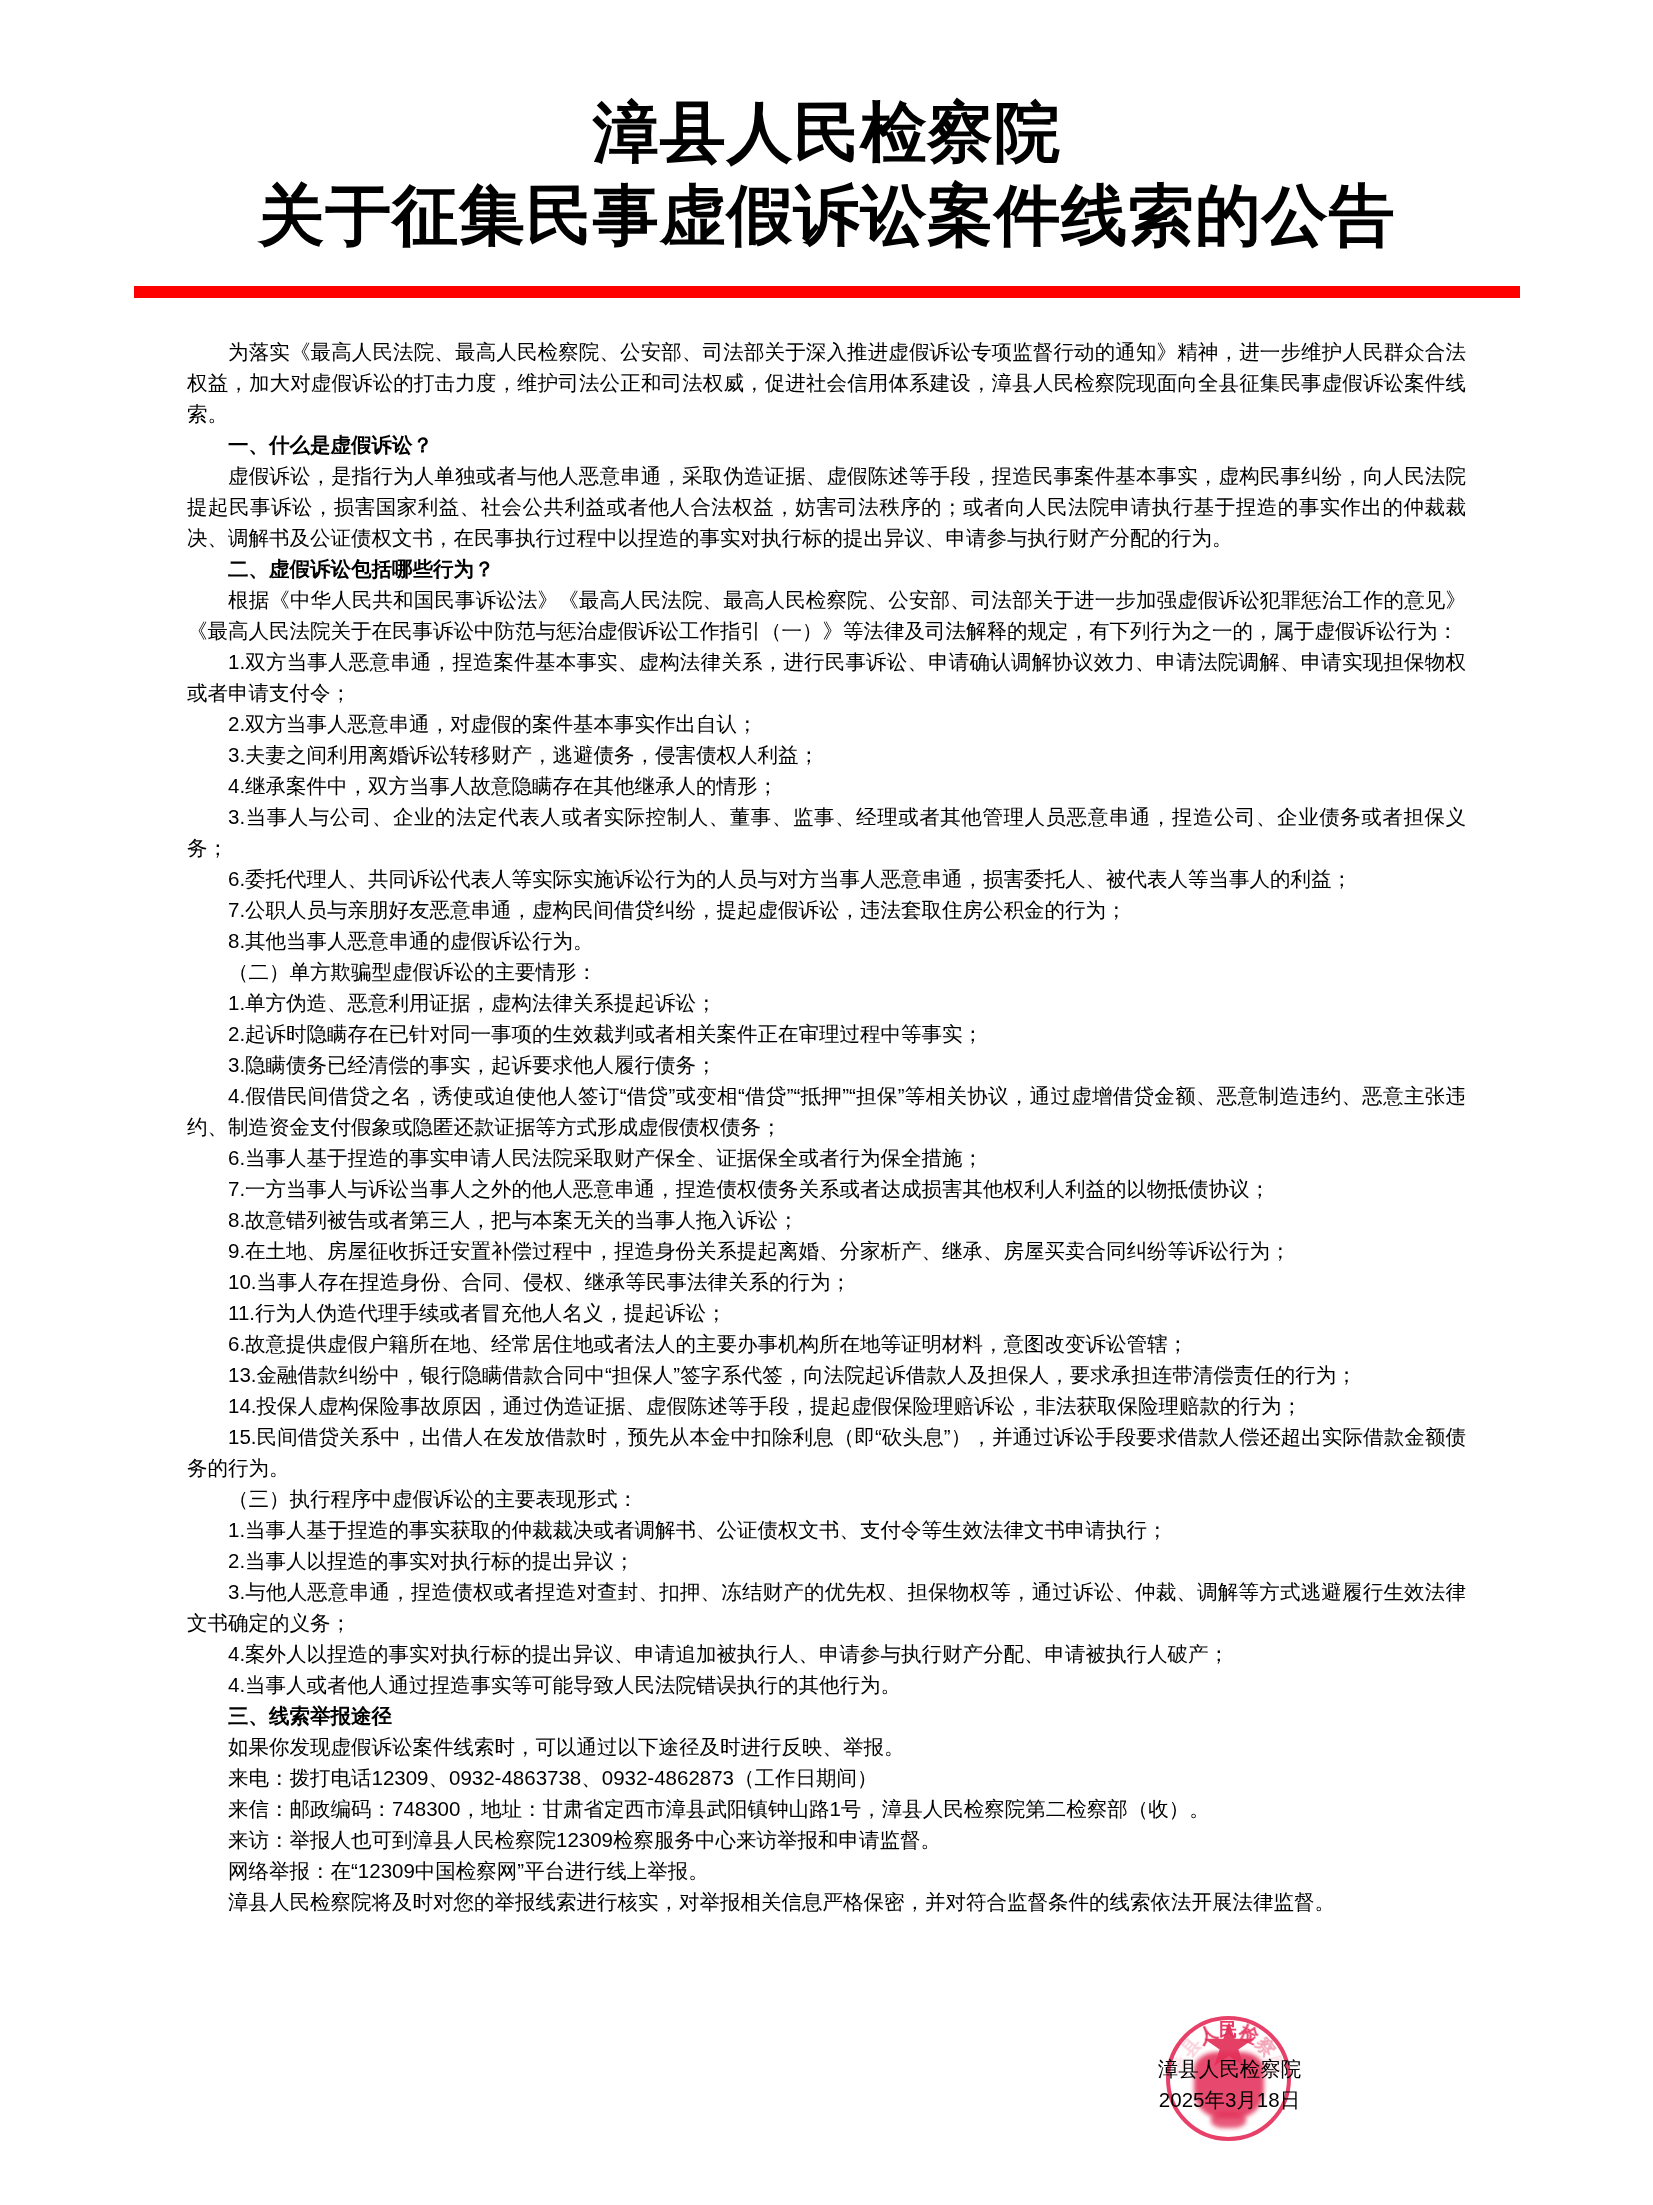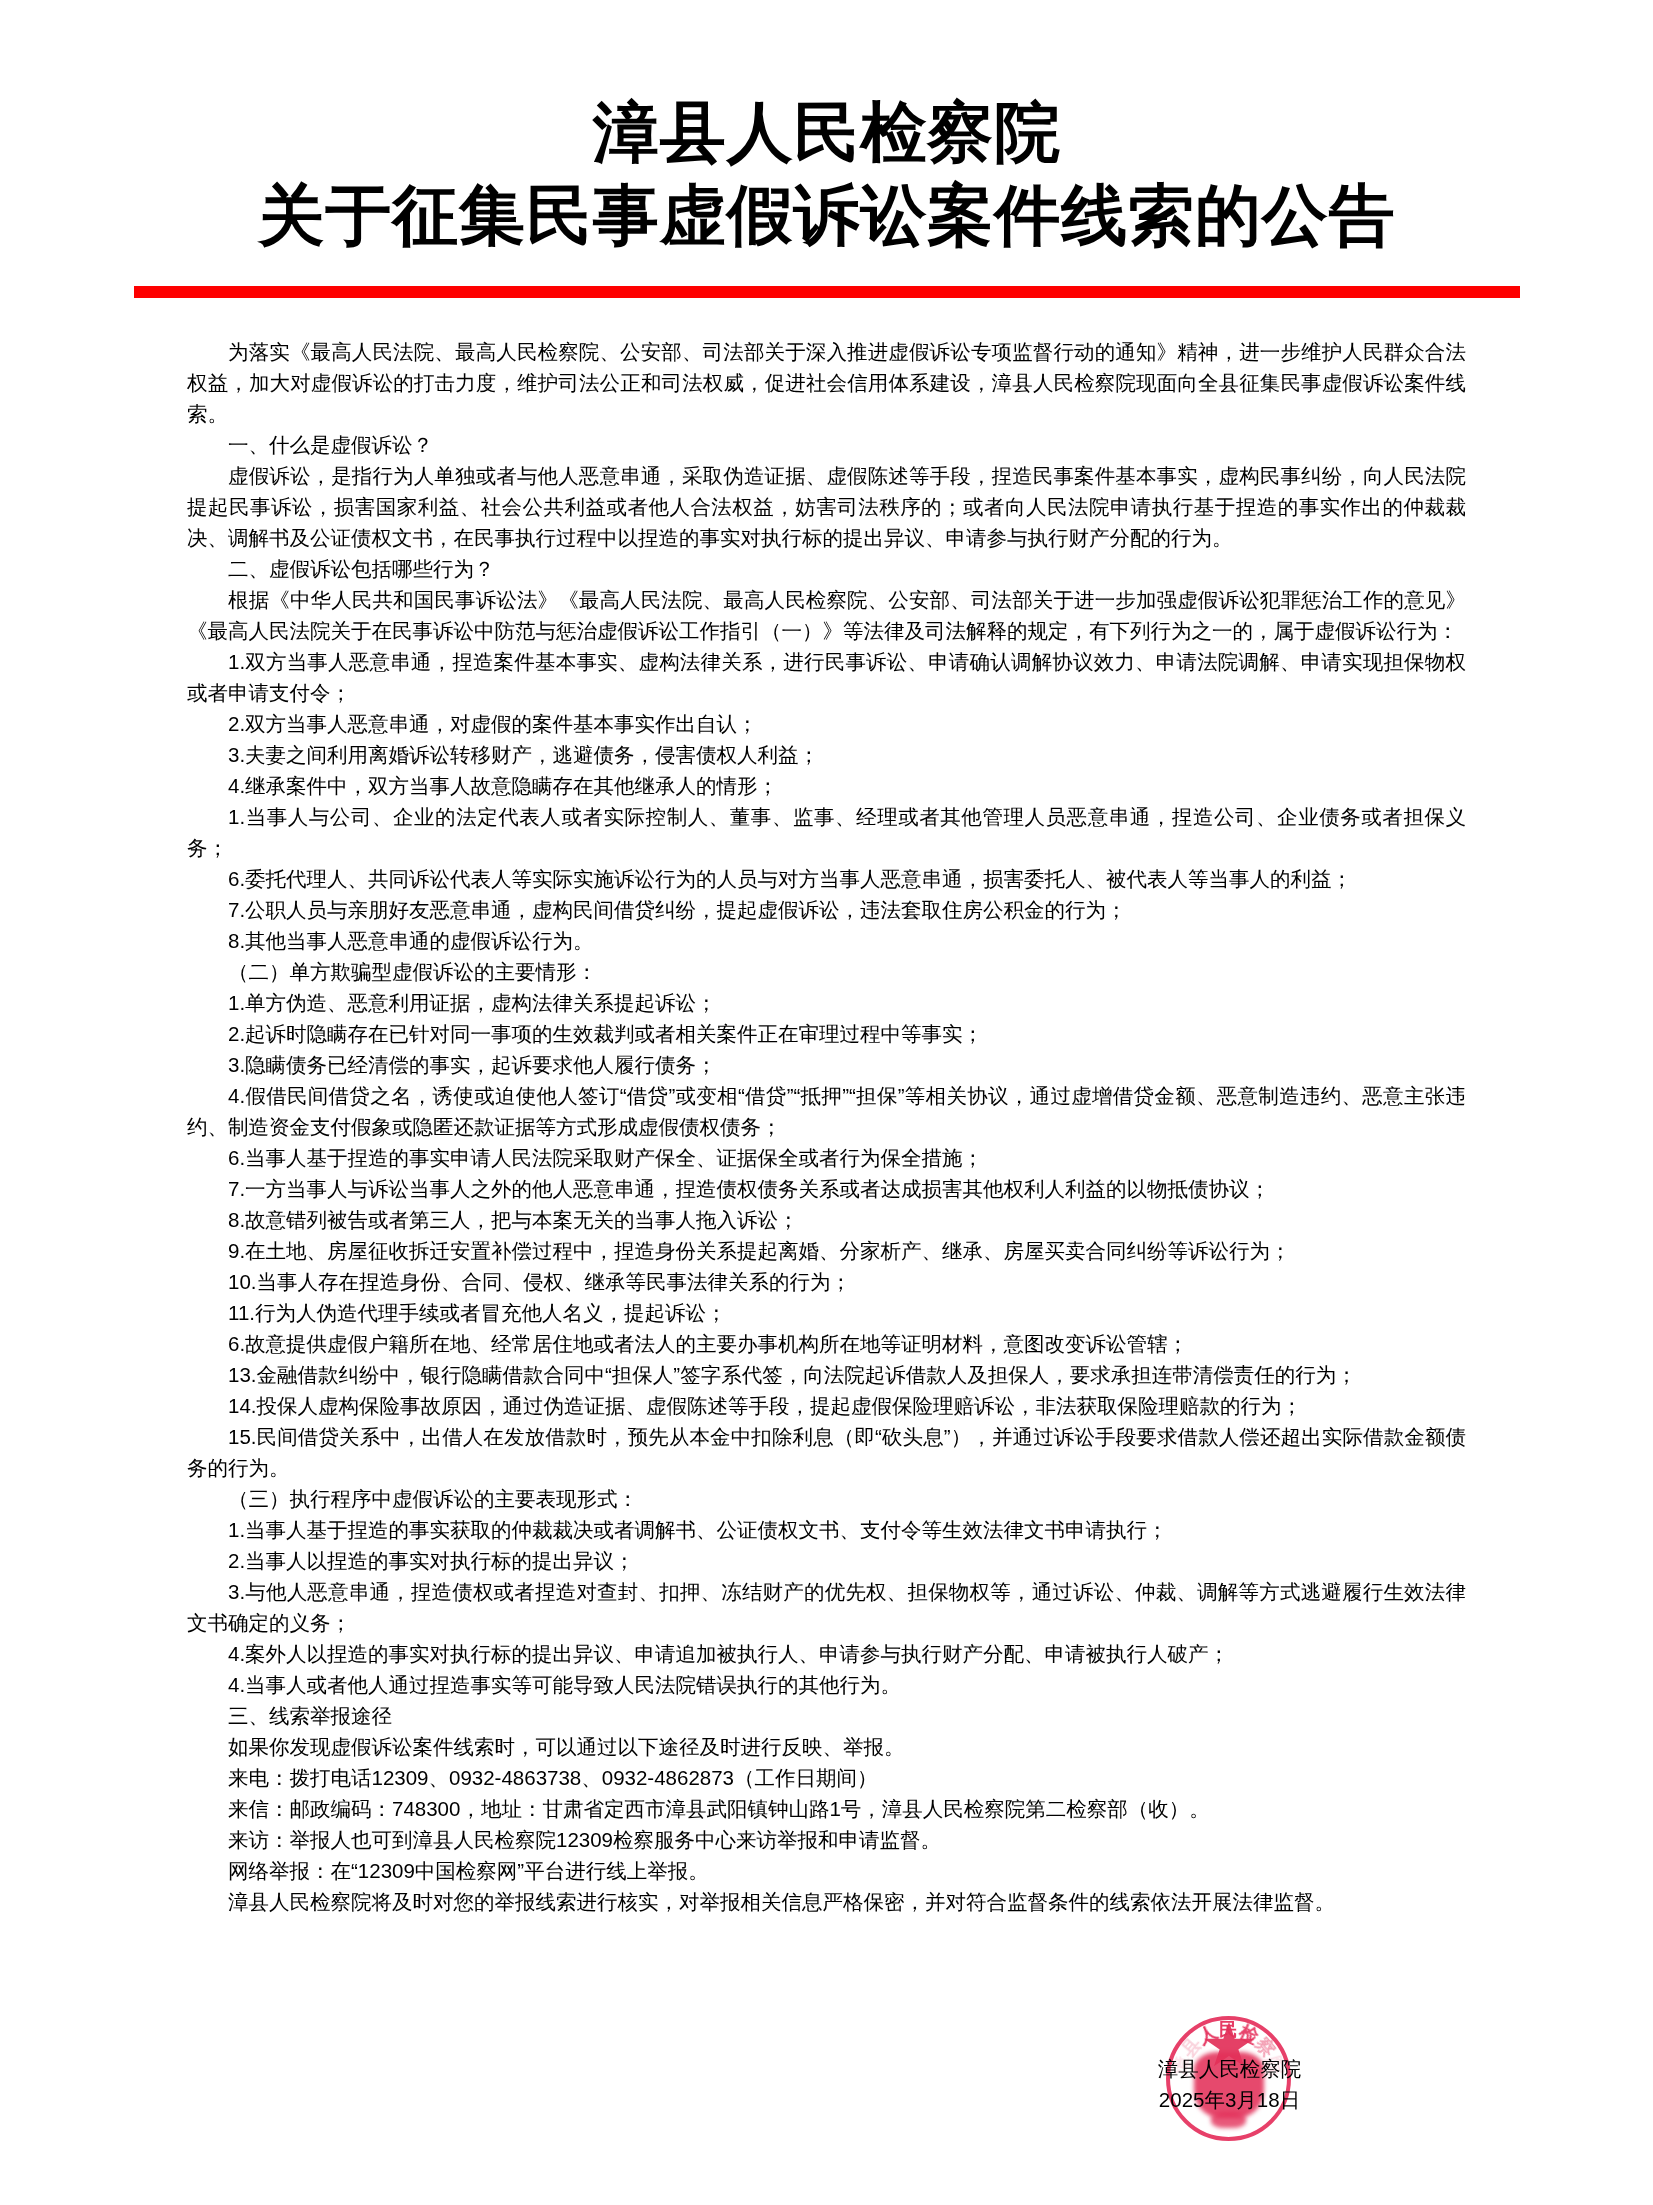--- a/index.html
+++ b/index.html
@@ -42,21 +42,21 @@
     margin: 38px 0 8px 187px;
     font-size: 20.5px;
     line-height: 31px;
     text-align: justify;
   }
   .content p {
     margin: 0;
     padding: 0;
     text-indent: 41px;
   }
-  .content p.heading { font-weight: normal; }
+  .content p.heading { font-weight: bold; }
 
   
   .signature {
     position: absolute;
     left: 1120px;
     top: 2053px;
     width: 219px;
     text-align: center;
     font-size: 20.5px;
     line-height: 31px;
@@ -139,21 +139,21 @@
   <div class="content" id="doc-body">
       <p class="body">为落实《最高人民法院、最高人民检察院、公安部、司法部关于深入推进虚假诉讼专项监督行动的通知》精神，进一步维护人民群众合法权益，加大对虚假诉讼的打击力度，维护司法公正和司法权威，促进社会信用体系建设，漳县人民检察院现面向全县征集民事虚假诉讼案件线索。</p>
       <p class="heading">一、什么是虚假诉讼？</p>
       <p class="body">虚假诉讼，是指行为人单独或者与他人恶意串通，采取伪造证据、虚假陈述等手段，捏造民事案件基本事实，虚构民事纠纷，向人民法院提起民事诉讼，损害国家利益、社会公共利益或者他人合法权益，妨害司法秩序的；或者向人民法院申请执行基于捏造的事实作出的仲裁裁决、调解书及公证债权文书，在民事执行过程中以捏造的事实对执行标的提出异议、申请参与执行财产分配的行为。</p>
       <p class="heading">二、虚假诉讼包括哪些行为？</p>
       <p class="body">根据《中华人民共和国民事诉讼法》《最高人民法院、最高人民检察院、公安部、司法部关于进一步加强虚假诉讼犯罪惩治工作的意见》《最高人民法院关于在民事诉讼中防范与惩治虚假诉讼工作指引（一）》等法律及司法解释的规定，有下列行为之一的，属于虚假诉讼行为：</p>
       <p class="body">1.双方当事人恶意串通，捏造案件基本事实、虚构法律关系，进行民事诉讼、申请确认调解协议效力、申请法院调解、申请实现担保物权或者申请支付令；</p>
       <p class="body">2.双方当事人恶意串通，对虚假的案件基本事实作出自认；</p>
       <p class="body">3.夫妻之间利用离婚诉讼转移财产，逃避债务，侵害债权人利益；</p>
       <p class="body">4.继承案件中，双方当事人故意隐瞒存在其他继承人的情形；</p>
-      <p class="body">1.当事人与公司、企业的法定代表人或者实际控制人、董事、监事、经理或者其他管理人员恶意串通，捏造公司、企业债务或者担保义务；</p>
+      <p class="body">3.当事人与公司、企业的法定代表人或者实际控制人、董事、监事、经理或者其他管理人员恶意串通，捏造公司、企业债务或者担保义务；</p>
       <p class="body">6.委托代理人、共同诉讼代表人等实际实施诉讼行为的人员与对方当事人恶意串通，损害委托人、被代表人等当事人的利益；</p>
       <p class="body">7.公职人员与亲朋好友恶意串通，虚构民间借贷纠纷，提起虚假诉讼，违法套取住房公积金的行为；</p>
       <p class="body">8.其他当事人恶意串通的虚假诉讼行为。</p>
       <p class="body">（二）单方欺骗型虚假诉讼的主要情形：</p>
       <p class="body">1.单方伪造、恶意利用证据，虚构法律关系提起诉讼；</p>
       <p class="body">2.起诉时隐瞒存在已针对同一事项的生效裁判或者相关案件正在审理过程中等事实；</p>
       <p class="body">3.隐瞒债务已经清偿的事实，起诉要求他人履行债务；</p>
       <p class="body">4.假借民间借贷之名，诱使或迫使他人签订“借贷”或变相“借贷”“抵押”“担保”等相关协议，通过虚增借贷金额、恶意制造违约、恶意主张违约、制造资金支付假象或隐匿还款证据等方式形成虚假债权债务；</p>
       <p class="body">6.当事人基于捏造的事实申请人民法院采取财产保全、证据保全或者行为保全措施；</p>
       <p class="body">7.一方当事人与诉讼当事人之外的他人恶意串通，捏造债权债务关系或者达成损害其他权利人利益的以物抵债协议；</p>

